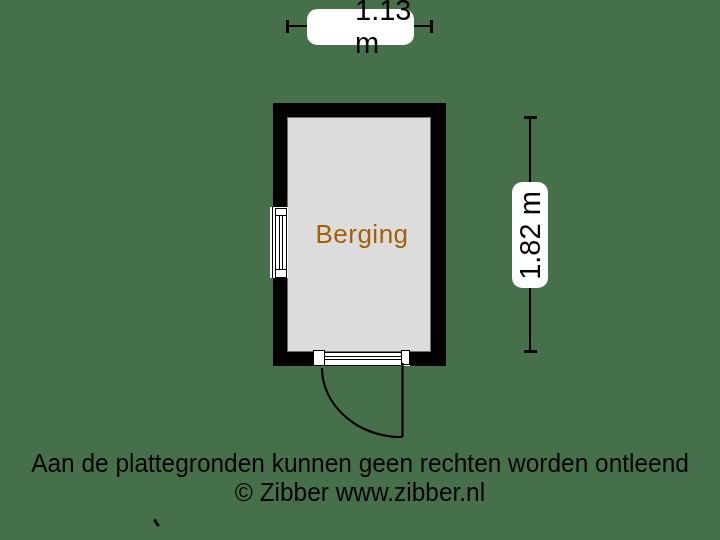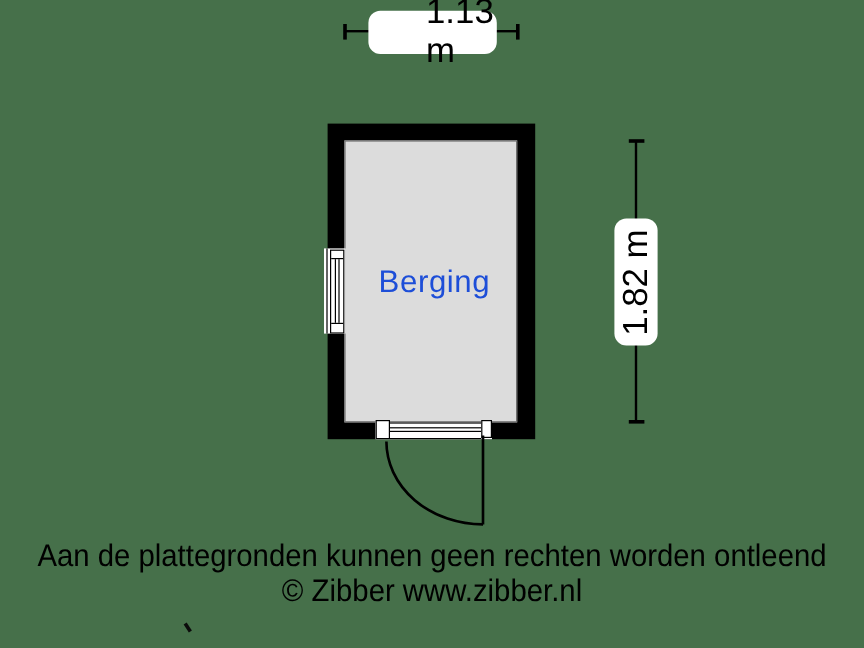--- a/index.html
+++ b/index.html
@@ -27,21 +27,21 @@
     position: absolute; left: 287px; top: 117px;
     width: 144px; height: 235px;
     background: #dcdcdc;
     border: 1px solid #6f6f6f;
     display: flex; align-items: center; justify-content: center;
   }
   .room-label {
     font-size: 26px;
     letter-spacing: 0.5px;
     padding-left: 6px;
-    color: #1d4ed8;
+    color: #a16207;
   }
 
   
   .window {
     position: absolute; left: 270px; top: 207px;
     width: 18px; height: 71px;
     background: #fff;
   }
   .window .face-line {
     position: absolute; left: 2px; top: 0; bottom: 0;

